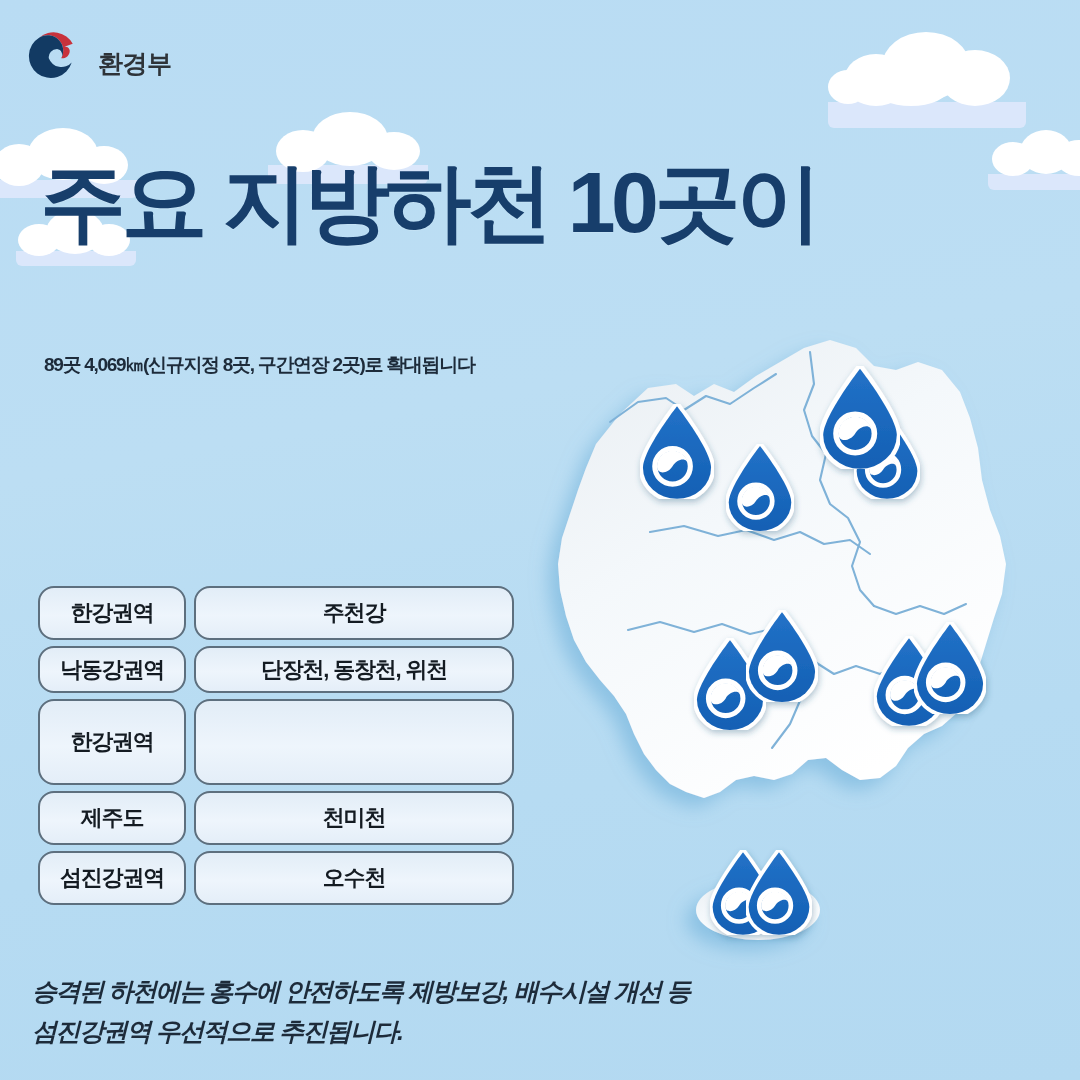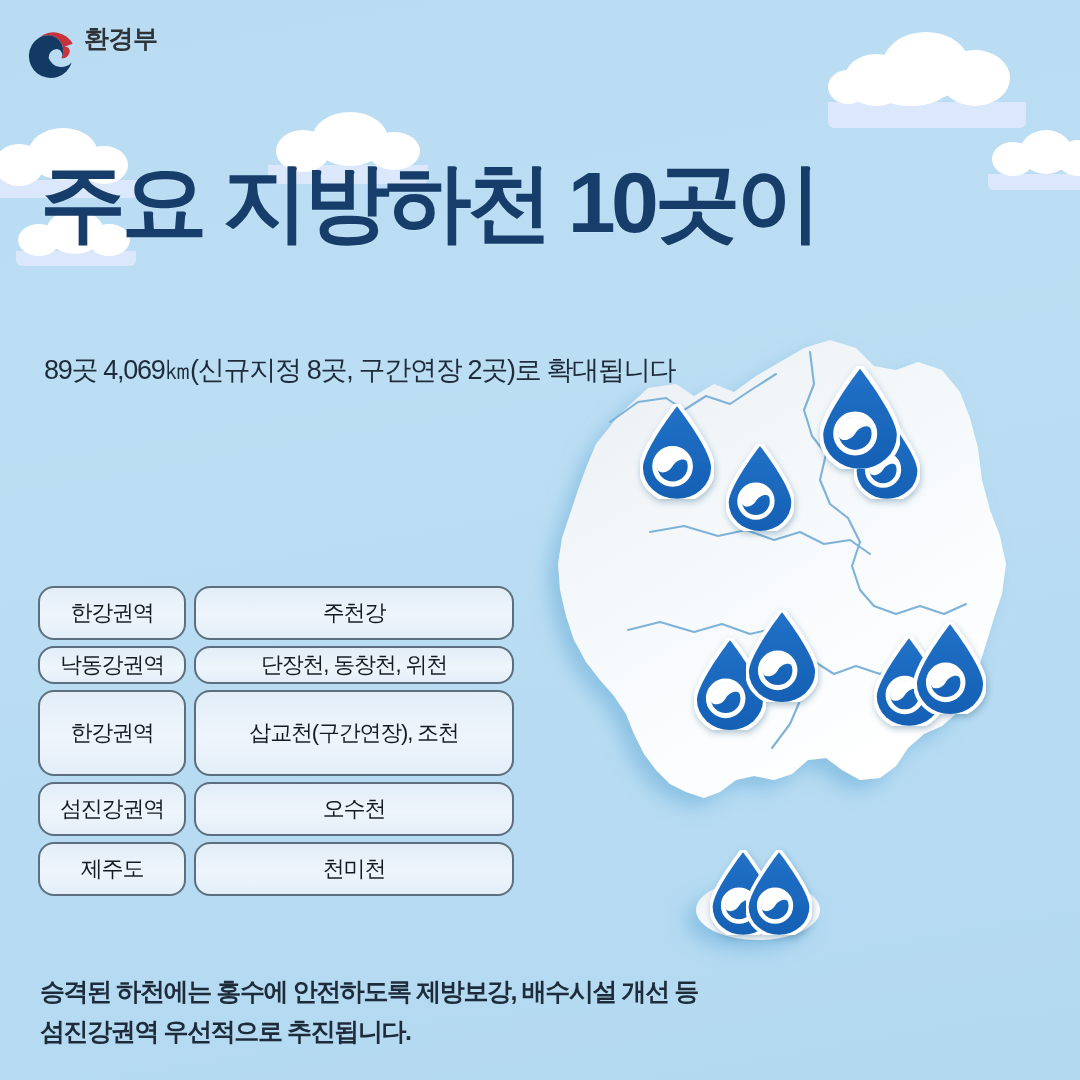--- a/index.html
+++ b/index.html
@@ -60,22 +60,22 @@
     height: 100%;
     overflow: visible;
   }
 
   
   .brand {
     position: absolute;
     left: 28px;
     top: 26px;
     display: flex;
-    align-items: flex-start;
-    gap: 4px;
+    align-items: flex-end;
+    gap: 18px;
   }
   .brand .emblem {
     width: 52px;
     height: 52px;
     flex: none;
   }
   .brand .brand-name {
     font-size: 25px;
     font-weight: 700;
     color: #2e3338;
@@ -100,22 +100,22 @@
     letter-spacing: -4.5px;
     line-height: 1.15;
     white-space: nowrap;
     text-shadow: 0 1px 0 rgba(255,255,255,0.12);
   }
 
   .subhead {
     position: absolute;
     left: 44px;
     top: 352px;
-    font-size: 27px;
-    font-weight: 400;
+    font-size: 19px;
+    font-weight: 700;
     color: #1d2b3a;
     letter-spacing: -1.3px;
     white-space: nowrap;
   }
 
   
   .region-table {
     position: absolute;
     left: 38px;
     top: 586px;
@@ -131,53 +131,54 @@
   }
   .cell {
     border: 2px solid #5d6f7e;
     border-radius: 16px;
     background: linear-gradient(180deg, #e2edf7 0%, #eef5fc 55%, #e4eef8 100%);
     display: flex;
     align-items: center;
     justify-content: center;
     text-align: center;
     color: #141b22;
-    font-weight: 400;
+    font-weight: 700;
     letter-spacing: -1.2px;
     box-sizing: border-box;
   }
   .cell.region-name {
     width: 148px;
     flex: none;
     font-size: 22px;
   }
   .cell.river-names {
     flex: 1 1 auto;
     font-size: 22px;
     line-height: 1.32;
     padding: 6px 23px;
   }
   .region-row.r1 .cell { height: 54px; }
-  .region-row.r2 .cell { height: 38px; }
+  .region-row.r2 .cell { height: 47px; }
   .region-row.r3 .cell { height: 86px; }
   .region-row.r4 .cell { height: 54px; }
   .region-row.r5 .cell { height: 54px; }
   .river-names .rl { display: block; }
 
   
   .footnote {
     position: absolute;
-    left: 40px;
+    left: 32px;
     top: 972px;
     width: 820px;
     font-size: 25px;
     font-weight: 800;
     color: #1d2b3a;
     letter-spacing: -1.4px;
     line-height: 1.58;
+    font-style: italic;
   }
   .footnote .fl { display: block; white-space: nowrap; }
 </style>
 </head>
 <body>
 
 <div id="poster">
 
   <div class="sky">
 
@@ -335,35 +336,34 @@
     <div class="region-row r2">
       <div class="cell region-name">낙동강권역</div>
       <div class="cell river-names">
         <span class="rl">단장천, 동창천, 위천</span>
       </div>
     </div>
 
     <div class="region-row r3">
       <div class="cell region-name">한강권역</div>
       <div class="cell river-names">
-        <span class="rl">삽교천(구간연장), 조천</span>
+      </div>
+    </div>
+
+    <div class="region-row r5">
+      <div class="cell region-name">제주도</div>
+      <div class="cell river-names">
+        <span class="rl">천미천</span>
       </div>
     </div>
 
     <div class="region-row r4">
       <div class="cell region-name">섬진강권역</div>
       <div class="cell river-names">
         <span class="rl">오수천</span>
-      </div>
-    </div>
-
-    <div class="region-row r5">
-      <div class="cell region-name">제주도</div>
-      <div class="cell river-names">
-        <span class="rl">천미천</span>
       </div>
     </div>
   </div>
 
   <div class="footnote">
     <span class="fl">승격된 하천에는 홍수에 안전하도록 제방보강, 배수시설 개선 등</span>
     <span class="fl">섬진강권역 우선적으로 추진됩니다.</span>
   </div>
 
 </div>

